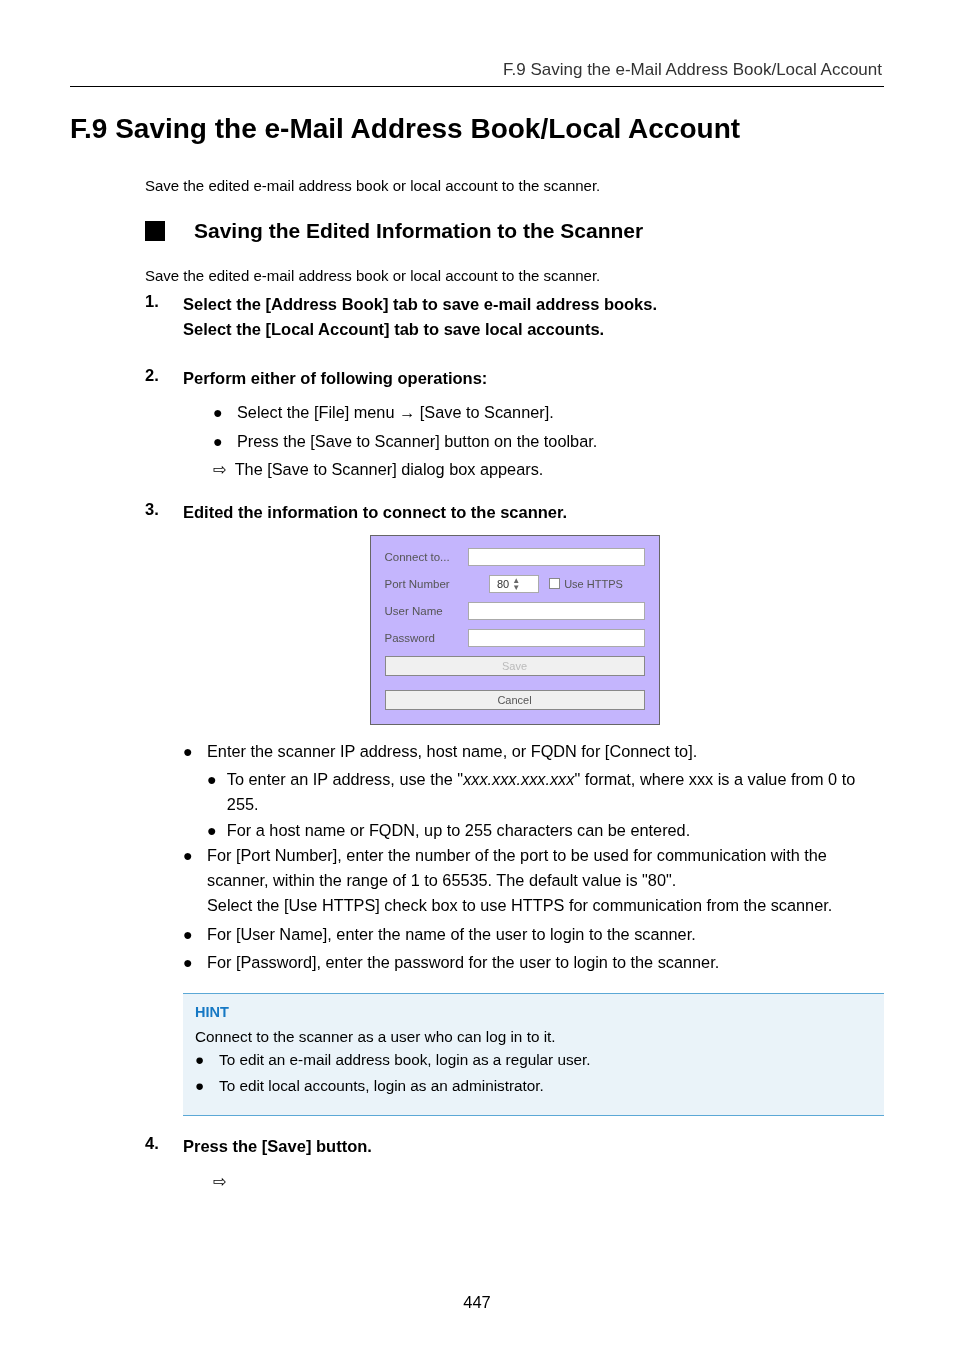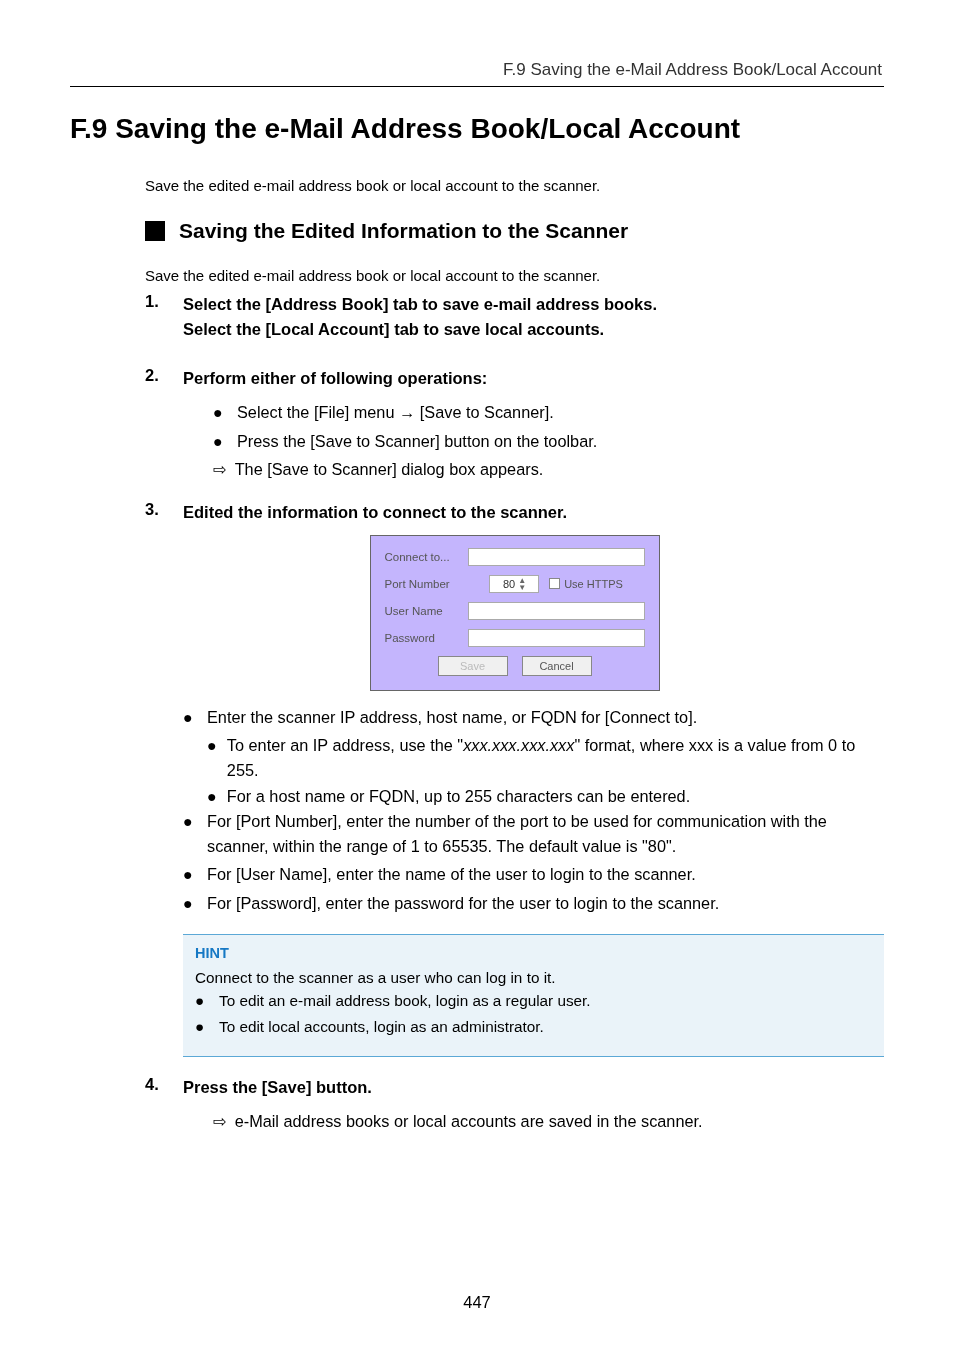--- a/index.html
+++ b/index.html
@@ -30,21 +30,21 @@
   h1.sec-title {
     font-size: 28px;
     font-weight: bold;
     margin: 0 0 30px 0;
   }
   .body-col { padding-left: 75px; }
   .para { font-size: 15px; line-height: 1.44; margin: 0 0 22px 0; }
   .subhead {
     display: flex;
     align-items: center;
-    gap: 14px;
+    gap: 29px;
     margin: 0 0 22px 0;
   }
   .subhead .block {
     width: 20px; height: 20px; background: #000;
   }
   .subhead .text { font-size: 21px; font-weight: bold; }
   .step-row { display: flex; gap: 16px; margin: 0 0 10px 0; }
   .step-row .num { font-size: 16.5px; font-weight: bold; min-width: 22px; }
   .step-row .txt { font-size: 16.5px; font-weight: bold; line-height: 1.5; }
   .step-content { margin: 0 0 18px 68px; font-size: 16.3px; line-height: 1.55; }
@@ -60,26 +60,26 @@
     background: #c4b5fd;
     font-size: 11.5px;
   }
   .dlg-row { display:flex; align-items:center; margin-bottom:9px; gap:8px; }
   .dlg-label { width:75px; color:#555; }
   .dlg-field {
     flex:1; height:18px; border:1px solid #aaa; background:#fff;
   }
   .dlg-spin {
     width:50px; height:18px; border:1px solid #aaa; background:#fff;
-    display:flex; align-items:center; justify-content:flex-end; padding-right:12px;
+    display:flex; align-items:center; justify-content:flex-end; padding-right:18px;
     font-size:11px; color:#333;
   }
   .dlg-chk { display:flex; align-items:center; gap:4px; font-size:11px; color:#555; }
   .dlg-chkbox { width:11px; height:11px; border:1px solid #888; background:#fff; }
-  .dlg-btns { display:flex; justify-content:center; gap:14px; margin-top:8px; }
+  .dlg-btns { display:flex; justify-content:center; gap:14px; margin-top:8px;flex-direction:column; }
   .dlg-btn {
     min-width:70px; height:20px; border:1px solid #888; background:#f0f0f0;
     display:flex; align-items:center; justify-content:center; font-size:11px; color:#555;
   }
   .hint-box {
     background:#eaf3f9; border-top:1px solid #5ba8d6; border-bottom:1px solid #5ba8d6;
     padding:8px 12px 14px 12px; margin:6px 0 18px 38px; font-size:15.3px; line-height:1.5;
   }
   .hint-title { color:#1678c4; font-weight:bold; margin-bottom:2px; font-size:14.5px; }
   .page-num { text-align:center; font-size:16.5px; position:absolute; bottom:38px; left:0; right:0; }
@@ -185,20 +185,21 @@
         </span>
       </div>
       <div class="sub-bullet">
         <span>●</span>
         <span>For a host name or FQDN, up to 255 characters can be entered.</span>
       </div>
       <div class="bullet-row">
         <span class="b">●</span>
         <span>
           <span>For [Port Number], enter the number of the port to be used for communication with the scanner, within the range of 1 to 65535. The default value is "80".</span><br>
+          <span>Select the [Use HTTPS] check box to use HTTPS for communication from the scanner.</span>
         </span>
       </div>
       <div class="bullet-row">
         <span class="b">●</span>
         <span>For [User Name], enter the name of the user to login to the scanner.</span>
       </div>
       <div class="bullet-row">
         <span class="b">●</span>
         <span>For [Password], enter the password for the user to login to the scanner.</span>
       </div>
@@ -217,19 +218,18 @@
       </div>
     </div>
 
     <div class="step-row">
       <span class="num">4.</span>
       <span class="txt">Press the [Save] button.</span>
     </div>
     <div class="step-content">
       <div class="result-row">
         <span>⇨</span>
-        <span>e-Mail address books or local accounts are saved in the scanner.</span>
       </div>
     </div>
   </div>
 
   <div class="page-num">447</div>
 </div>
 
 </body></html>

